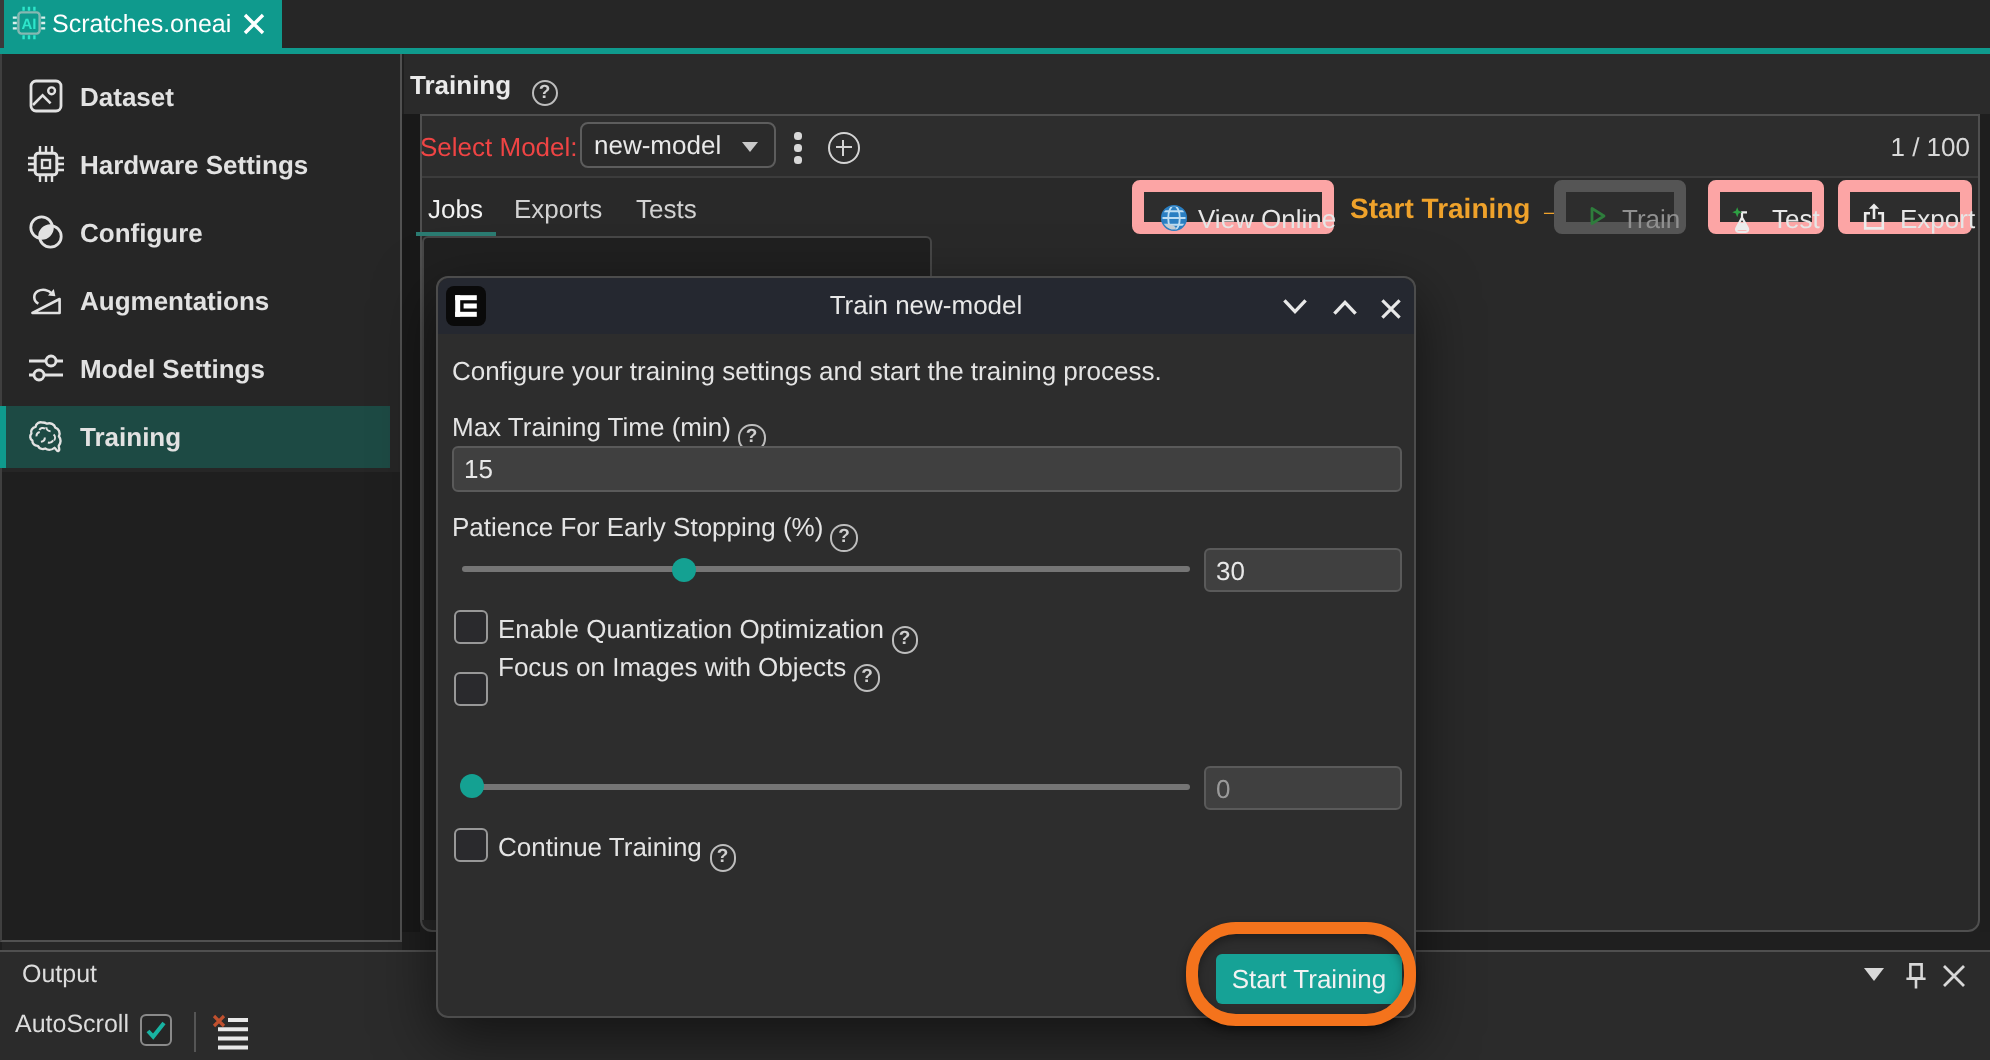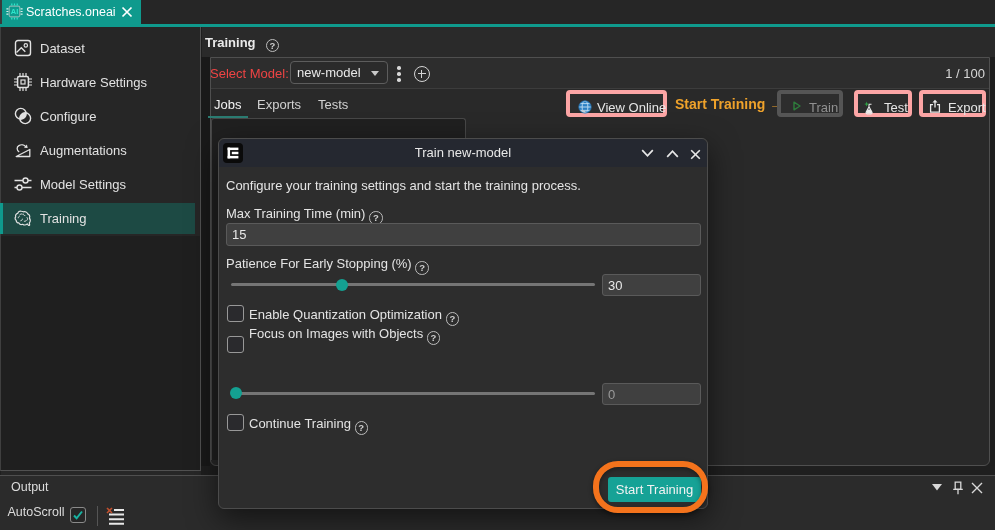--- a/index.html
+++ b/index.html
@@ -14,21 +14,21 @@
 #tab1 { left:0; top:0; width:141px; height:24px; background:#0f9a8d; color:#fff; }
 #tab1 .tlabel { position:absolute; left:26px; top:4.5px; font-size:12.5px; color:#fff; }
 
 
 #sidepanel { left:0; top:27px; width:201px; height:444px; background:#1f1f1f;
   border-left:1px solid #3f3f3f; border-right:1px solid #515151; border-bottom:1px solid #515151; }
 #sidebar { left:1px; top:27px; width:199px; height:209px; background:#262626; }
 #gutter { left:201px; top:57px; width:9px; height:409px; background:#191919; }
 #topband { left:202px; top:27px; width:793px; height:30px; background:#2a2a2a; }
 #selind { left:0; top:202.5px; width:3px; height:31px; background:#0f9a8d; z-index:5; }
-.navrow { position:absolute; left:3px; width:192px; height:31px; color:#e2e2e2; font-size:13px; }
+.navrow { position:absolute; left:3px; width:192px; height:31px; color:#e2e2e2; font-size:13px;font-weight:bold; }
 .navrow .ic { position:absolute; left:11px; top:6px; width:18px; height:18px; }
 .navrow .txt { position:absolute; left:37px; top:8px; }
 .navrow.sel { background:#1d4a44; }
 
 
 .hline { position:absolute; background:#3c3c3c; height:1px; }
 #panel { left:210px; top:57px; width:780px; height:409px; background:#292929;
   border:1px solid #4f4f4f; border-radius:0 0 6px 6px; }
 #toolrow { left:211px; top:58px; width:778px; height:30px; background:#2d2d2d; }
 #tabsrow { left:211px; top:89px; width:778px; height:29px; background:#292929; }
@@ -42,21 +42,21 @@
 #dd .arr { position:absolute; right:8px; top:9px; width:0; height:0; border-left:4.5px solid transparent;
   border-right:4.5px solid transparent; border-top:5.5px solid #c9c9c9; }
 #dots { left:397px; top:66px; width:4px; height:16px; }
 #dots i { position:absolute; left:0; width:3.5px; height:3.5px; border-radius:50%; background:#d8d8d8; }
 #plus { left:414px; top:66px; width:16px; height:16px; border:1.5px solid #d4d4d4; border-radius:50%; }
 #plus:before { content:""; position:absolute; left:2.6px; top:5.7px; width:8px; height:1.6px; background:#d4d4d4;}
 #plus:after { content:""; position:absolute; left:5.8px; top:2.5px; width:1.6px; height:8px; background:#d4d4d4;}
 #count { left:920px; top:66px; width:65px; text-align:right; font-size:13px; color:#d8d8d8; }
 .mtab { position:absolute; top:96.5px; font-size:13px; color:#d2d2d2; }
 #jobsu { left:208px; top:116px; width:40px; height:2px; background:#2b7c72; }
-.btn { position:absolute; top:90px; height:27px; border:4px solid #fca5a5; border-radius:4px;
+.btn { position:absolute; top:90px; height:27px; border:6px solid #fca5a5; border-radius:4px;
   background:#2d2d2d; color:#e6e6e6; font-size:13px; white-space:nowrap; }
 #tblhdr { left:210.5px; top:118px; width:255px; height:342px; background:#202020;
   border:1px solid #474747; border-bottom:none; border-radius:3px 3px 0 0; }
 
 
 #gap { left:1px; top:471px; width:200px; height:4px; background:#272727; }
 #output { left:0; top:475px; width:995px; height:55px; background:#2b2b2b; border-top:1px solid #4f4f4f; }
 #outlbl { left:11px; top:479.5px; font-size:12.5px; color:#dcdcdc; }
 #autolbl { left:7.5px; top:505px; font-size:12.5px; color:#dcdcdc; }
 #autocb { left:70px; top:506.5px; width:16px; height:16px; border:1.5px solid #8a8a8a; border-radius:3px; background:#262626; }

